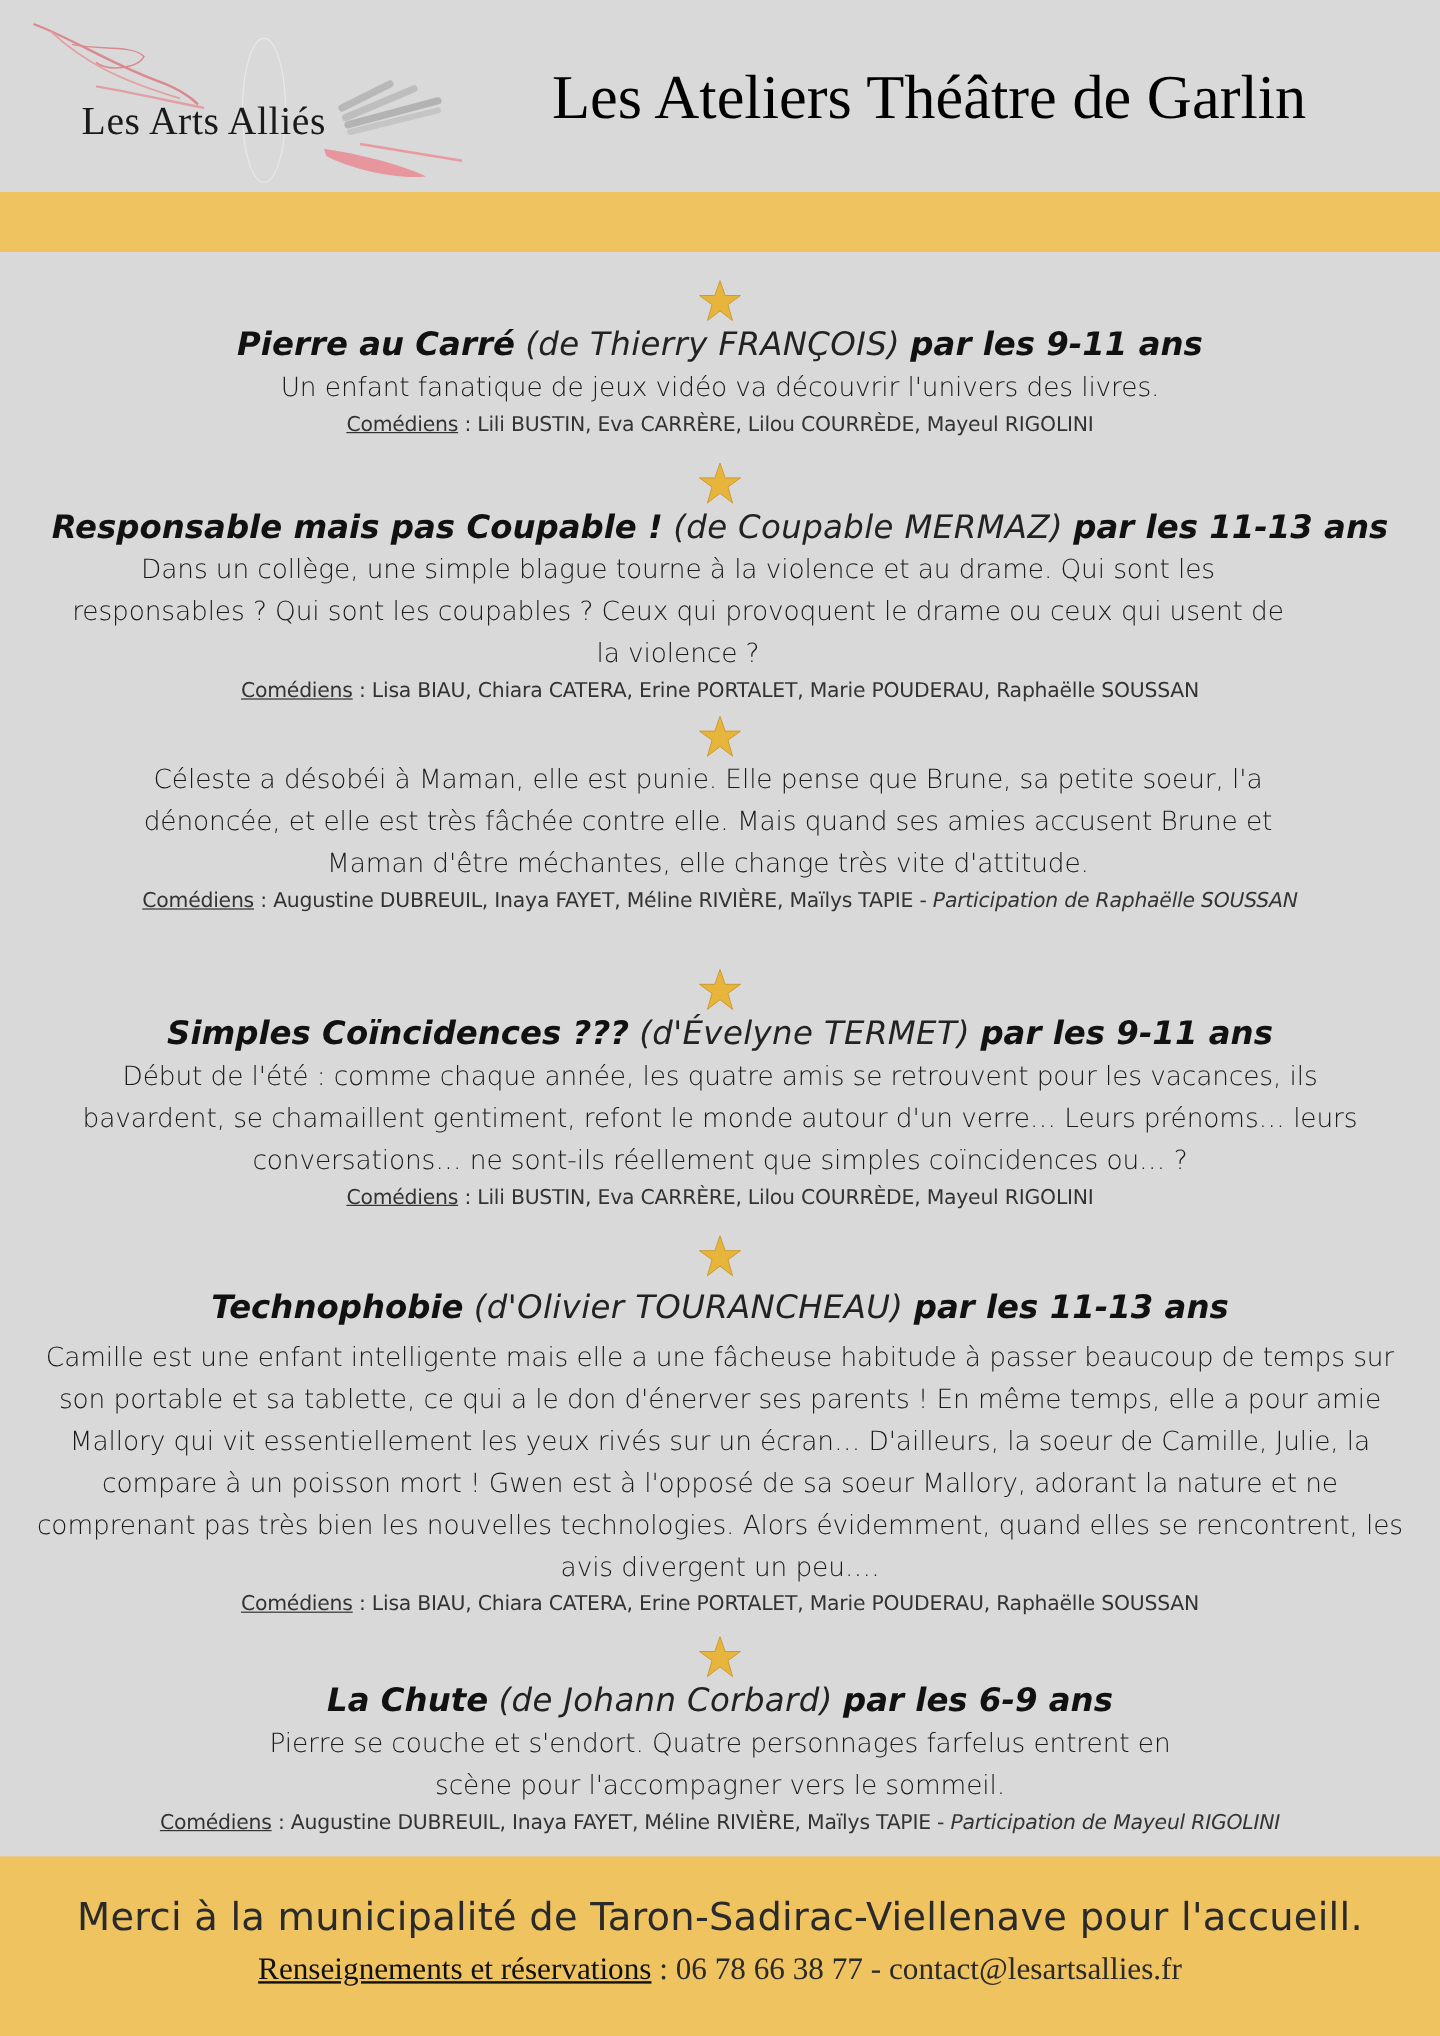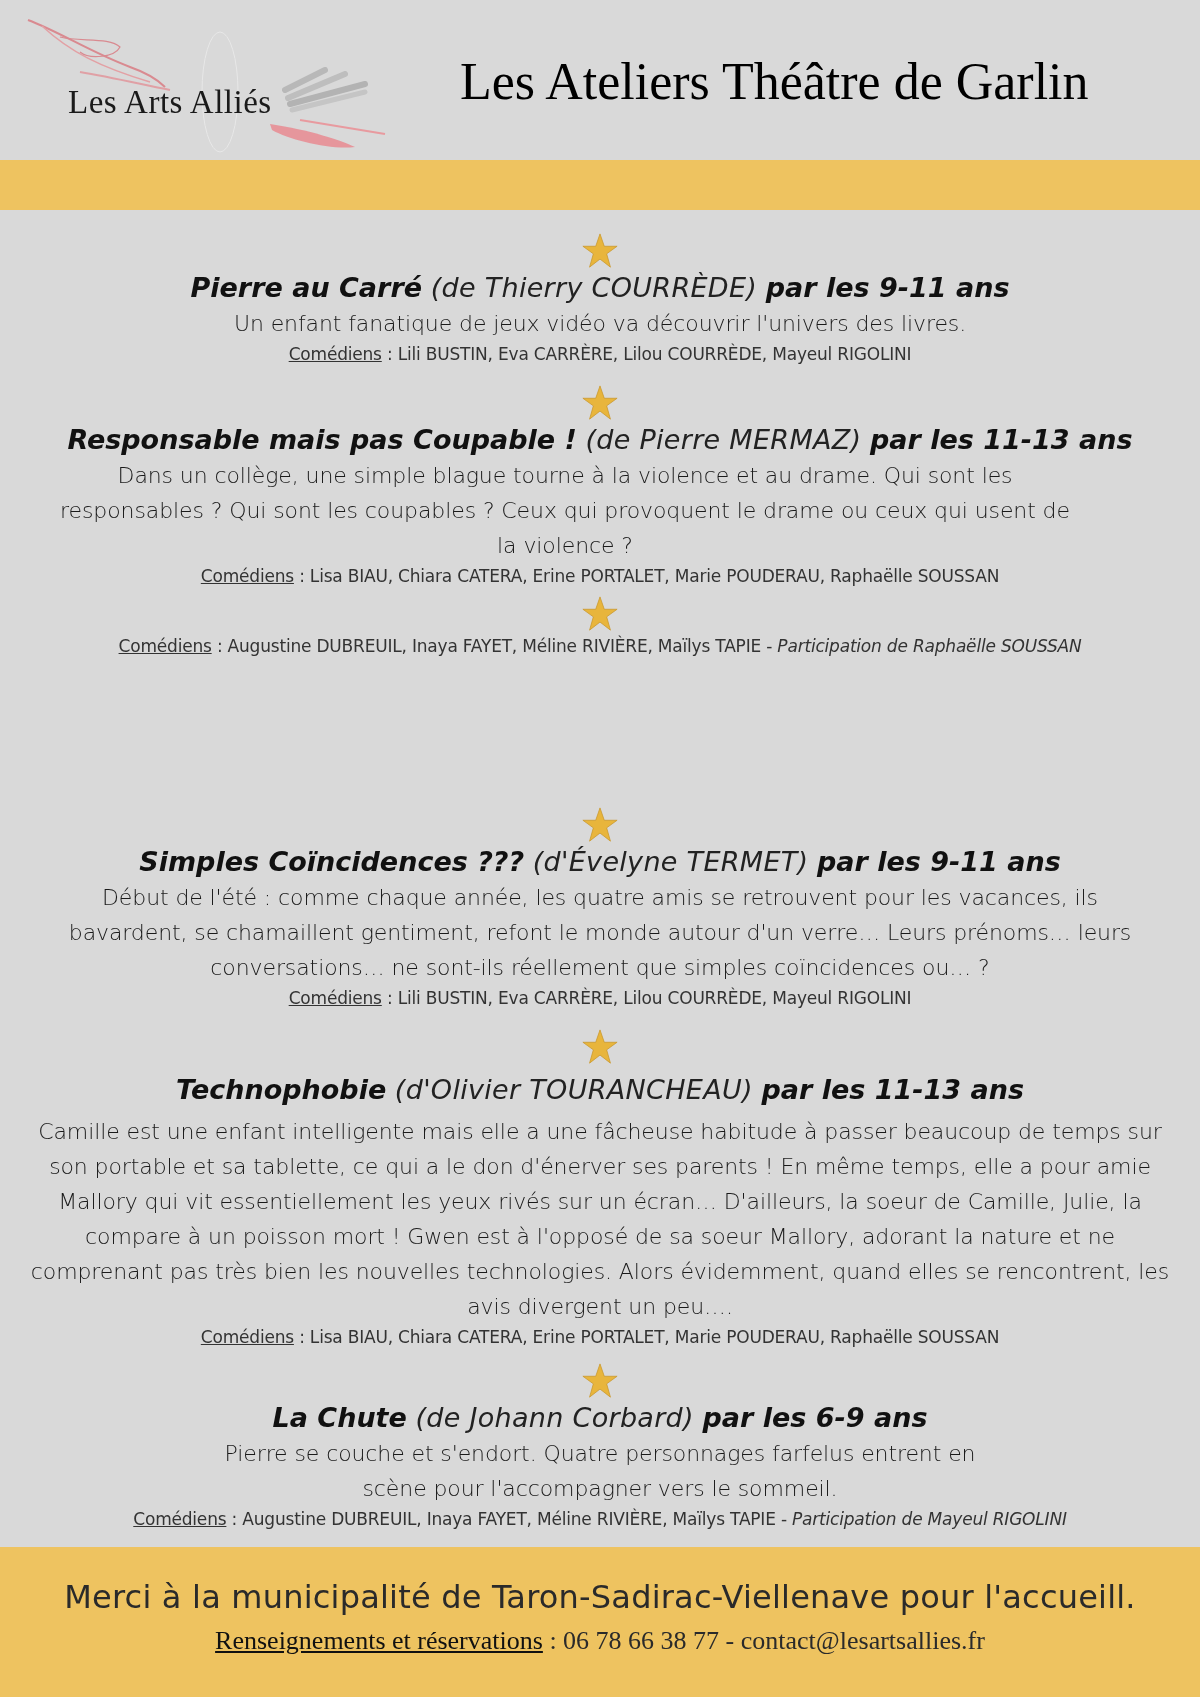--- a/index.html
+++ b/index.html
@@ -58,48 +58,49 @@
 <div class="band-top"></div>
 
 <div class="content">
 
   <div class="play" style="top: 22px;">
     <svg class="star" viewBox="0 0 40 40">
         <polygon points="20,2 24.5,15 38,15 27,23 31,37 20,28.5 9,37 13,23 2,15 15.5,15" fill="#e8b53c" stroke="#c9962a" stroke-width="0.8"></polygon>
       </svg>
     <div class="play-title">
       <span class="name">Pierre au Carré</span>
-      <span class="author">(de Thierry COURRÈDE)</span>
+      <span class="author">(de Thierry FRANÇOIS)</span>
       <span class="ages">par les 9-11 ans</span>
     </div>
     <div class="desc">Un enfant fanatique de jeux vidéo va découvrir l'univers des livres.</div>
     <div class="cast">
       <span class="label">Comédiens</span><span> : Lili BUSTIN, Eva CARRÈRE, Lilou COURRÈDE, Mayeul RIGOLINI</span>
     </div>
   </div>
 
   <div class="play" style="top: 174px;">
     <svg class="star" viewBox="0 0 40 40">
         <polygon points="20,2 24.5,15 38,15 27,23 31,37 20,28.5 9,37 13,23 2,15 15.5,15" fill="#e8b53c" stroke="#c9962a" stroke-width="0.8"></polygon>
       </svg>
     <div class="play-title">
       <span class="name">Responsable mais pas Coupable !</span>
-      <span class="author">(de Pierre MERMAZ)</span>
+      <span class="author">(de Coupable MERMAZ)</span>
       <span class="ages">par les 11-13 ans</span>
     </div>
     <div class="desc" style="padding: 0 120px 0 50px;">Dans un collège, une simple blague tourne à la violence et au drame. Qui sont les responsables ? Qui sont les coupables ? Ceux qui provoquent le drame ou ceux qui usent de la violence ?</div>
     <div class="cast">
       <span class="label">Comédiens</span><span> : Lisa BIAU, Chiara CATERA, Erine PORTALET, Marie POUDERAU, Raphaëlle SOUSSAN</span>
     </div>
   </div>
 
   <div class="play" style="top: 385px;">
     <svg class="star" viewBox="0 0 40 40">
         <polygon points="20,2 24.5,15 38,15 27,23 31,37 20,28.5 9,37 13,23 2,15 15.5,15" fill="#e8b53c" stroke="#c9962a" stroke-width="0.8"></polygon>
       </svg>
+    <div class="desc" style="padding: 0 100px 0 80px;">Céleste a désobéi à Maman, elle est punie. Elle pense que Brune, sa petite soeur, l'a dénoncée,  et elle est très fâchée contre elle. Mais quand ses amies accusent Brune et Maman d'être méchantes, elle change très vite d'attitude.</div>
     <div class="cast">
       <span class="label">Comédiens</span><span> : Augustine DUBREUIL, Inaya FAYET, Méline RIVIÈRE, Maïlys TAPIE - </span><span class="part">Participation de Raphaëlle SOUSSAN</span>
     </div>
   </div>
 
   <div class="play" style="top: 596px;">
     <svg class="star" viewBox="0 0 40 40">
         <polygon points="20,2 24.5,15 38,15 27,23 31,37 20,28.5 9,37 13,23 2,15 15.5,15" fill="#e8b53c" stroke="#c9962a" stroke-width="0.8"></polygon>
       </svg>
     <div class="play-title">

